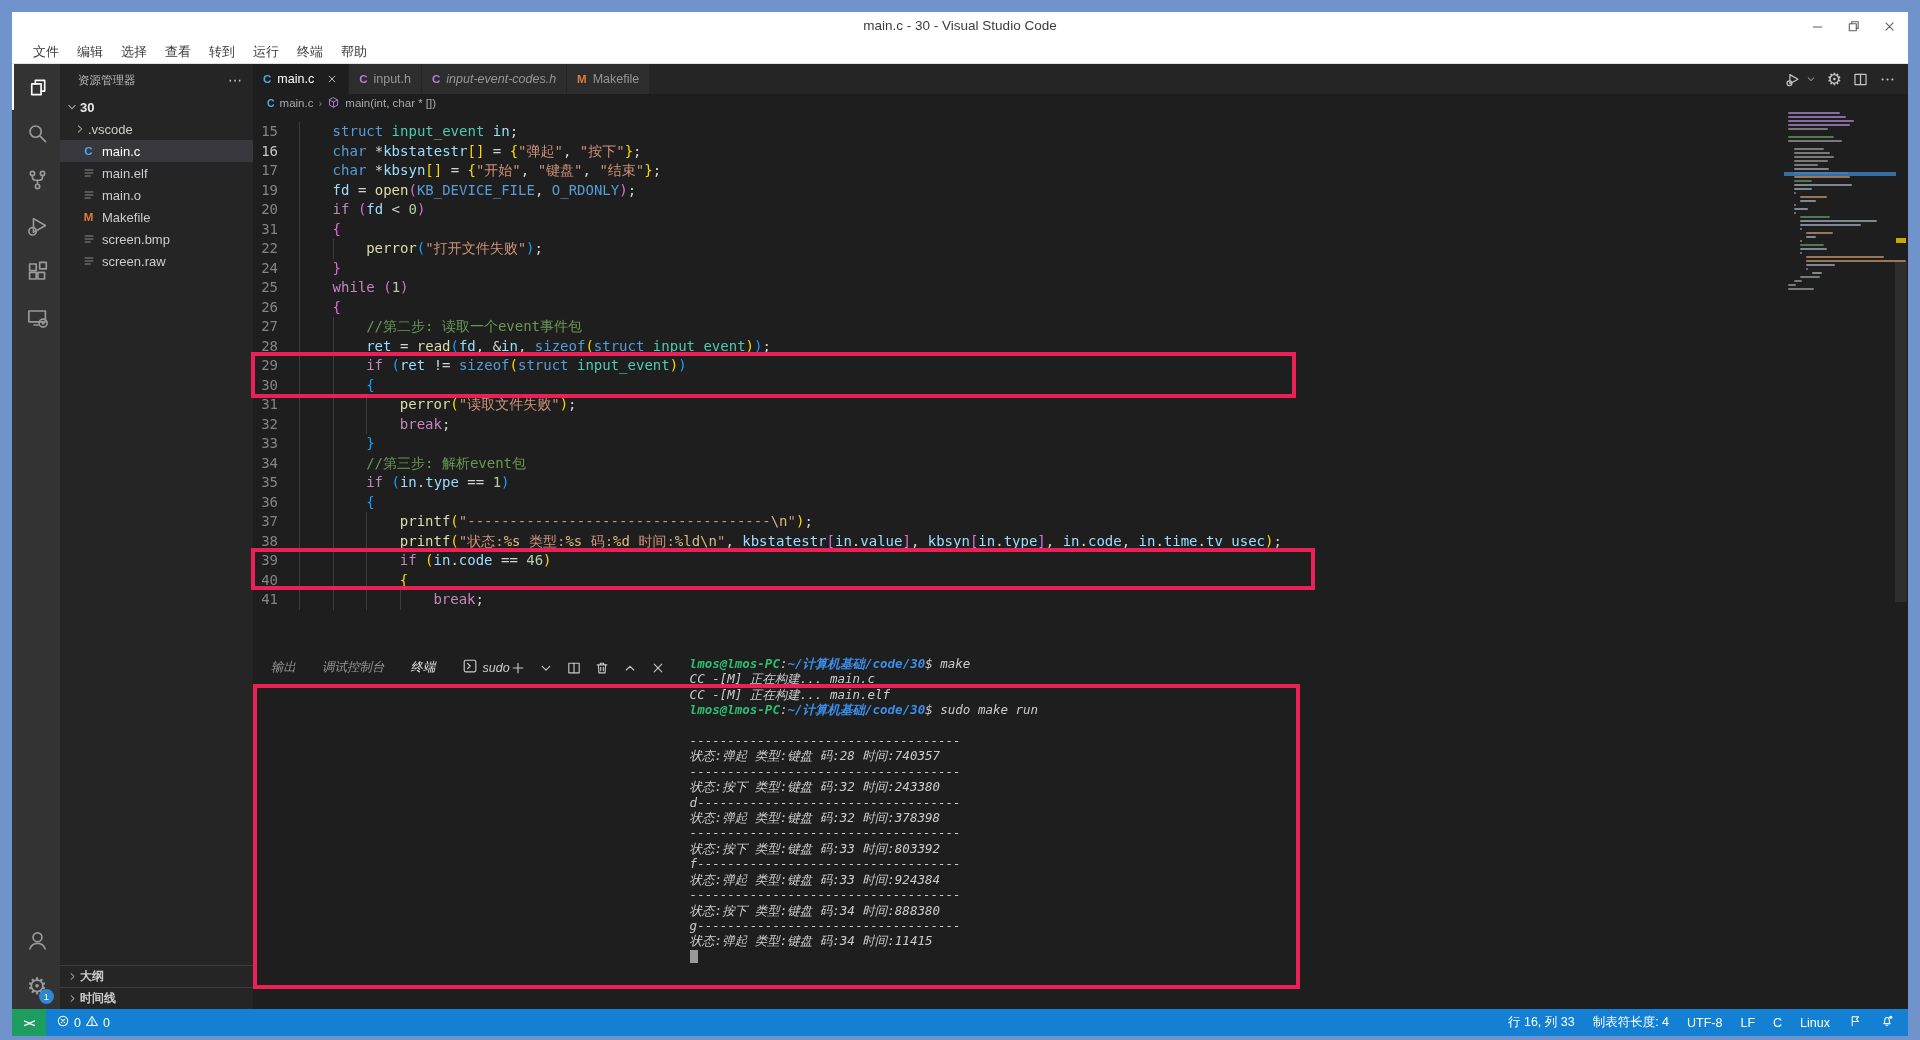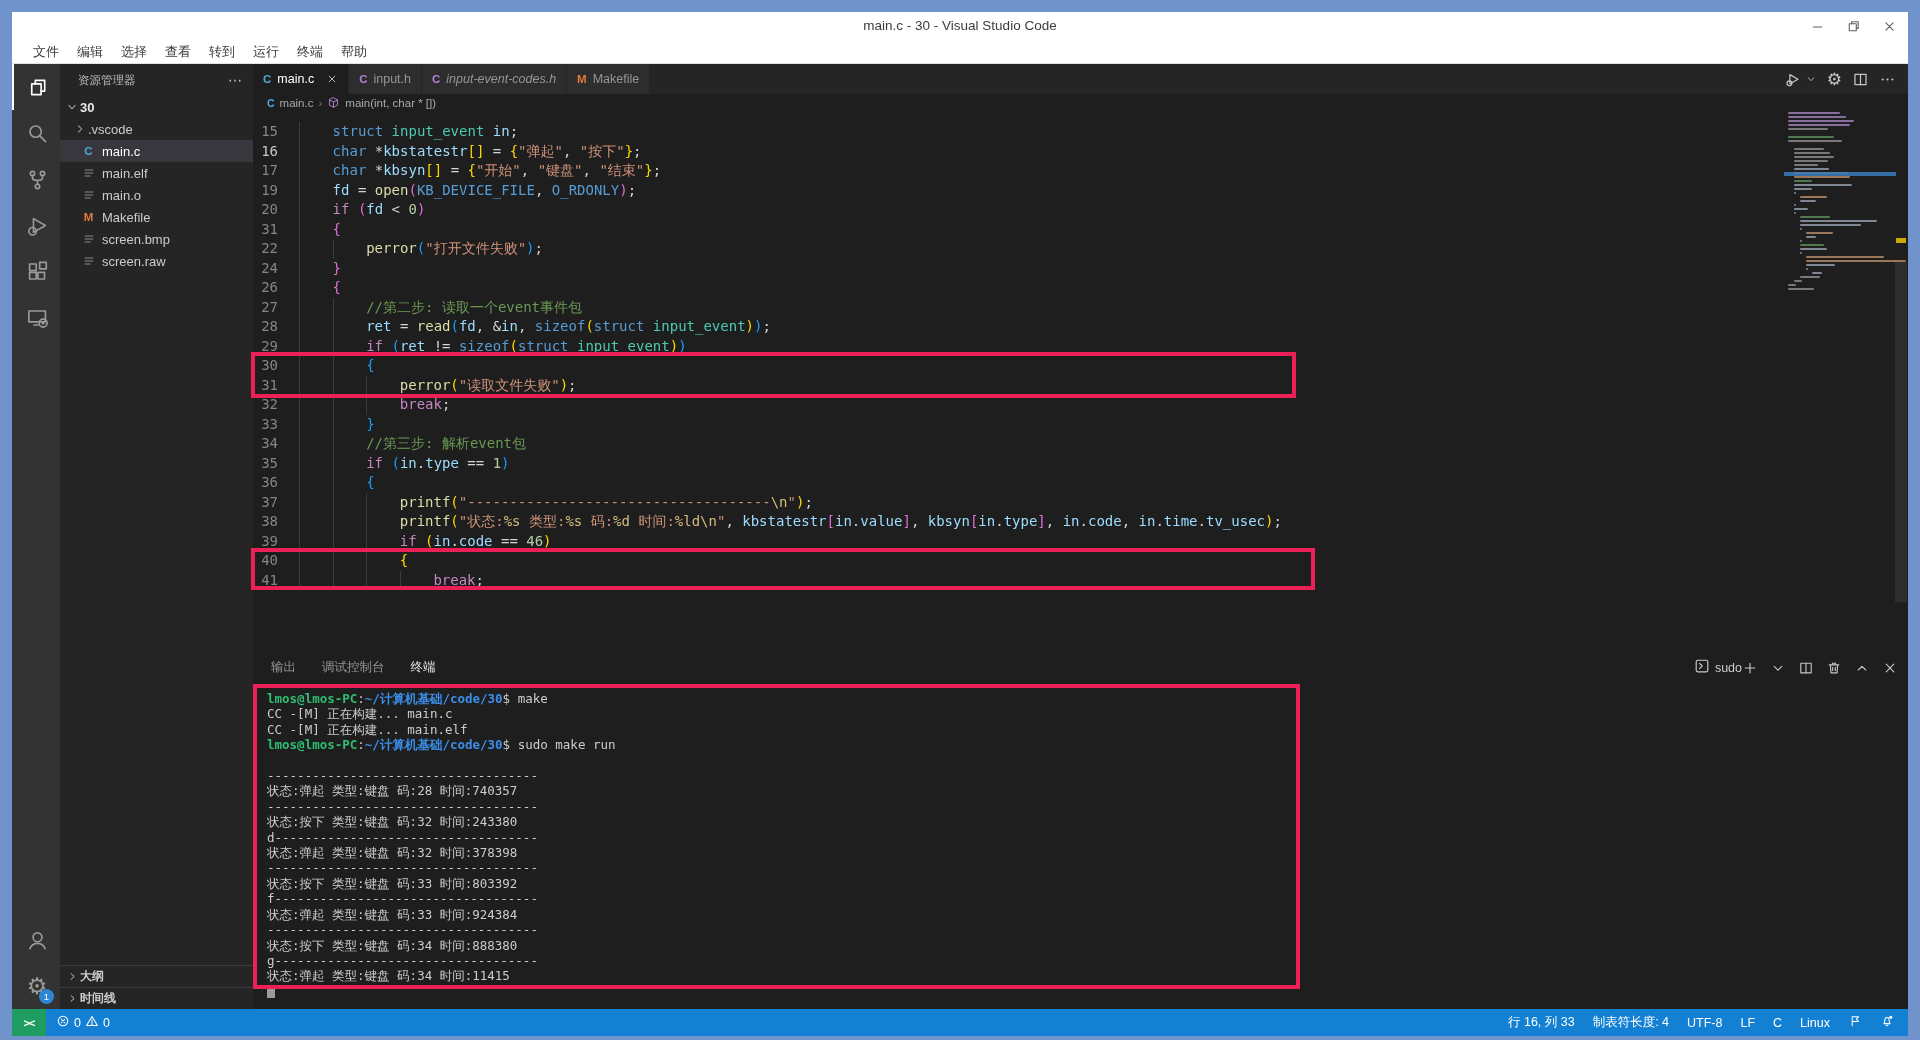--- a/index.html
+++ b/index.html
@@ -82,21 +82,21 @@
   
   .minimap { position:absolute; top:0; right:14px; width:108px; height:260px; }
   .mrow { position:relative; height:3px; margin-bottom:1px; }
   .mbar { position:absolute; top:0; height:2px; border-radius:1px; opacity:.85; }
   .mband { position:absolute; left:-2px; right:-2px; height:4px; background:rgba(56,124,188,.85); }
   .vscroll { position:absolute; top:0; right:0; width:14px; bottom:0; }
   .vslider { position:absolute; left:1px; right:1px; top:150px; height:340px; background:rgba(121,121,121,.18); }
   .vmarker { position:absolute; left:2px; right:2px; height:5px; background:#CCA700; }
 
   
-  .panel { height:359px; flex:none; display:flex; flex-direction:column; background:#1E1E1E; }
+  .panel { height:359px; flex:none; display:flex; flex-direction:row; background:#1E1E1E;font-style:italic; }
   .panel-header { height:35px; flex:none; display:flex; align-items:center; padding:0 10px 0 18px; }
   .panel-tab { font-size:12.5px; color:#969696; margin-right:26px; height:35px; line-height:35px; border-bottom:1px solid transparent; }
   .panel-tab.active { color:#e7e7e7; border-bottom:1px solid #e7e7e7; }
   .panel-header .sp { flex:1; }
   .panel-actions { display:flex; align-items:center; gap:0; color:#c5c5c5; }
   .panel-actions svg { width:16px; height:16px; }
   .pa-profile { display:flex; align-items:center; gap:5px; font-size:12.5px; color:#cccccc; }
   .terminal { flex:1; padding:6px 0 0 14px; font-family:"DejaVu Sans Mono", monospace; font-size:12.5px; line-height:15.4px; color:#cccccc; white-space:pre; overflow:hidden; }
   .t-user { font-weight:bold; }
   .t-path { font-weight:bold; }
@@ -416,20 +416,21 @@
         <div class="editor">
           <div class="code-rows">
               <div class="crow"><span class="gutter">15</span><span class="ctext"><span class="ind"></span><span style="color: rgb(86, 156, 214);">struct </span><span style="color: rgb(78, 201, 176);">input_event</span><span style="color: rgb(212, 212, 212);"> </span><span style="color: rgb(156, 220, 254);">in</span><span style="color: rgb(212, 212, 212);">;</span></span></div>
               <div class="crow cur"><span class="gutter">16</span><span class="ctext"><span class="ind"></span><span style="color: rgb(86, 156, 214);">char </span><span style="color: rgb(212, 212, 212);">*</span><span style="color: rgb(156, 220, 254);">kbstatestr</span><span style="color: rgb(255, 215, 0);">[]</span><span style="color: rgb(212, 212, 212);"> = </span><span style="color: rgb(255, 215, 0);">{</span><span style="color: rgb(206, 145, 120);">"弹起"</span><span style="color: rgb(212, 212, 212);">, </span><span style="color: rgb(206, 145, 120);">"按下"</span><span style="color: rgb(255, 215, 0);">}</span><span style="color: rgb(212, 212, 212);">;</span></span></div>
               <div class="crow"><span class="gutter">17</span><span class="ctext"><span class="ind"></span><span style="color: rgb(86, 156, 214);">char </span><span style="color: rgb(212, 212, 212);">*</span><span style="color: rgb(156, 220, 254);">kbsyn</span><span style="color: rgb(255, 215, 0);">[]</span><span style="color: rgb(212, 212, 212);"> = </span><span style="color: rgb(255, 215, 0);">{</span><span style="color: rgb(206, 145, 120);">"开始"</span><span style="color: rgb(212, 212, 212);">, </span><span style="color: rgb(206, 145, 120);">"键盘"</span><span style="color: rgb(212, 212, 212);">, </span><span style="color: rgb(206, 145, 120);">"结束"</span><span style="color: rgb(255, 215, 0);">}</span><span style="color: rgb(212, 212, 212);">;</span></span></div>
               <div class="crow"><span class="gutter">19</span><span class="ctext"><span class="ind"></span><span style="color: rgb(156, 220, 254);">fd</span><span style="color: rgb(212, 212, 212);"> = </span><span style="color: rgb(220, 220, 170);">open</span><span style="color: rgb(218, 112, 214);">(</span><span style="color: rgb(86, 156, 214);">KB_DEVICE_FILE</span><span style="color: rgb(212, 212, 212);">, </span><span style="color: rgb(86, 156, 214);">O_RDONLY</span><span style="color: rgb(218, 112, 214);">)</span><span style="color: rgb(212, 212, 212);">;</span></span></div>
               <div class="crow"><span class="gutter">20</span><span class="ctext"><span class="ind"></span><span style="color: rgb(197, 134, 192);">if</span><span style="color: rgb(212, 212, 212);"> </span><span style="color: rgb(218, 112, 214);">(</span><span style="color: rgb(156, 220, 254);">fd</span><span style="color: rgb(212, 212, 212);"> &lt; </span><span style="color: rgb(181, 206, 168);">0</span><span style="color: rgb(218, 112, 214);">)</span></span></div>
               <div class="crow"><span class="gutter">31</span><span class="ctext"><span class="ind"></span><span style="color: rgb(218, 112, 214);">{</span></span></div>
               <div class="crow"><span class="gutter">22</span><span class="ctext"><span class="ind"></span><span class="ind"></span><span style="color: rgb(220, 220, 170);">perror</span><span style="color: rgb(23, 159, 255);">(</span><span style="color: rgb(206, 145, 120);">"打开文件失败"</span><span style="color: rgb(23, 159, 255);">)</span><span style="color: rgb(212, 212, 212);">;</span></span></div>
               <div class="crow"><span class="gutter">24</span><span class="ctext"><span class="ind"></span><span style="color: rgb(218, 112, 214);">}</span></span></div>
+              <div class="crow"><span class="gutter">25</span><span class="ctext"><span class="ind"></span><span style="color: rgb(197, 134, 192);">while</span><span style="color: rgb(212, 212, 212);"> </span><span style="color: rgb(218, 112, 214);">(</span><span style="color: rgb(181, 206, 168);">1</span><span style="color: rgb(218, 112, 214);">)</span></span></div>
               <div class="crow"><span class="gutter">26</span><span class="ctext"><span class="ind"></span><span style="color: rgb(218, 112, 214);">{</span></span></div>
               <div class="crow"><span class="gutter">27</span><span class="ctext"><span class="ind"></span><span class="ind"></span><span style="color: rgb(106, 153, 85);">//第二步: 读取一个event事件包</span></span></div>
               <div class="crow"><span class="gutter">28</span><span class="ctext"><span class="ind"></span><span class="ind"></span><span style="color: rgb(156, 220, 254);">ret</span><span style="color: rgb(212, 212, 212);"> = </span><span style="color: rgb(220, 220, 170);">read</span><span style="color: rgb(23, 159, 255);">(</span><span style="color: rgb(156, 220, 254);">fd</span><span style="color: rgb(212, 212, 212);">, &amp;</span><span style="color: rgb(156, 220, 254);">in</span><span style="color: rgb(212, 212, 212);">, </span><span style="color: rgb(86, 156, 214);">sizeof</span><span style="color: rgb(255, 215, 0);">(</span><span style="color: rgb(86, 156, 214);">struct </span><span style="color: rgb(78, 201, 176);">input_event</span><span style="color: rgb(255, 215, 0);">)</span><span style="color: rgb(23, 159, 255);">)</span><span style="color: rgb(212, 212, 212);">;</span></span></div>
               <div class="crow"><span class="gutter">29</span><span class="ctext"><span class="ind"></span><span class="ind"></span><span style="color: rgb(197, 134, 192);">if</span><span style="color: rgb(212, 212, 212);"> </span><span style="color: rgb(23, 159, 255);">(</span><span style="color: rgb(156, 220, 254);">ret</span><span style="color: rgb(212, 212, 212);"> != </span><span style="color: rgb(86, 156, 214);">sizeof</span><span style="color: rgb(255, 215, 0);">(</span><span style="color: rgb(86, 156, 214);">struct </span><span style="color: rgb(78, 201, 176);">input_event</span><span style="color: rgb(255, 215, 0);">)</span><span style="color: rgb(23, 159, 255);">)</span></span></div>
               <div class="crow"><span class="gutter">30</span><span class="ctext"><span class="ind"></span><span class="ind"></span><span style="color: rgb(23, 159, 255);">{</span></span></div>
               <div class="crow"><span class="gutter">31</span><span class="ctext"><span class="ind"></span><span class="ind"></span><span class="ind"></span><span style="color: rgb(220, 220, 170);">perror</span><span style="color: rgb(255, 215, 0);">(</span><span style="color: rgb(206, 145, 120);">"读取文件失败"</span><span style="color: rgb(255, 215, 0);">)</span><span style="color: rgb(212, 212, 212);">;</span></span></div>
               <div class="crow"><span class="gutter">32</span><span class="ctext"><span class="ind"></span><span class="ind"></span><span class="ind"></span><span style="color: rgb(197, 134, 192);">break</span><span style="color: rgb(212, 212, 212);">;</span></span></div>
               <div class="crow"><span class="gutter">33</span><span class="ctext"><span class="ind"></span><span class="ind"></span><span style="color: rgb(23, 159, 255);">}</span></span></div>
               <div class="crow"><span class="gutter">34</span><span class="ctext"><span class="ind"></span><span class="ind"></span><span style="color: rgb(106, 153, 85);">//第三步: 解析event包</span></span></div>
               <div class="crow"><span class="gutter">35</span><span class="ctext"><span class="ind"></span><span class="ind"></span><span style="color: rgb(197, 134, 192);">if</span><span style="color: rgb(212, 212, 212);"> </span><span style="color: rgb(23, 159, 255);">(</span><span style="color: rgb(156, 220, 254);">in</span><span style="color: rgb(212, 212, 212);">.</span><span style="color: rgb(156, 220, 254);">type</span><span style="color: rgb(212, 212, 212);"> == </span><span style="color: rgb(181, 206, 168);">1</span><span style="color: rgb(23, 159, 255);">)</span></span></div>

